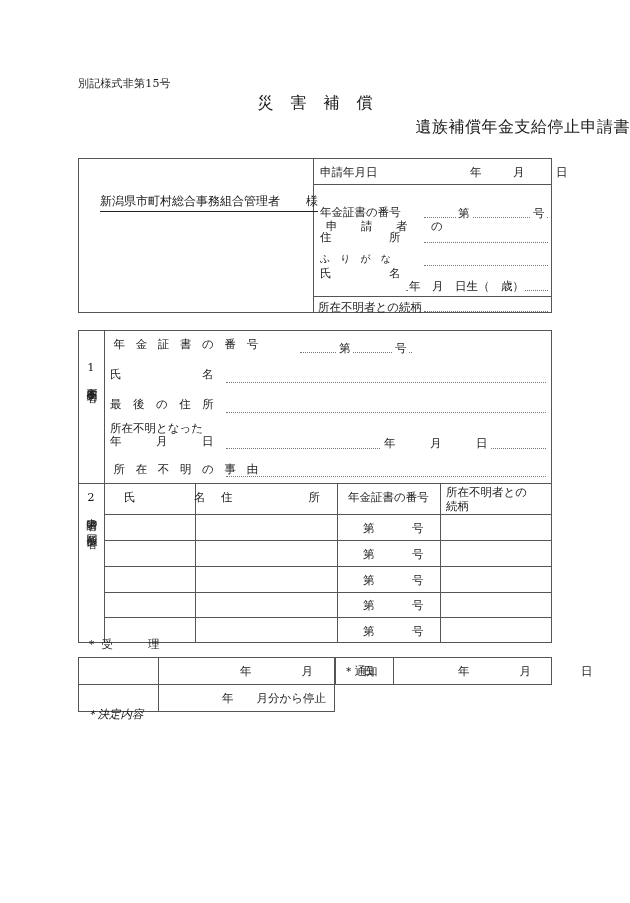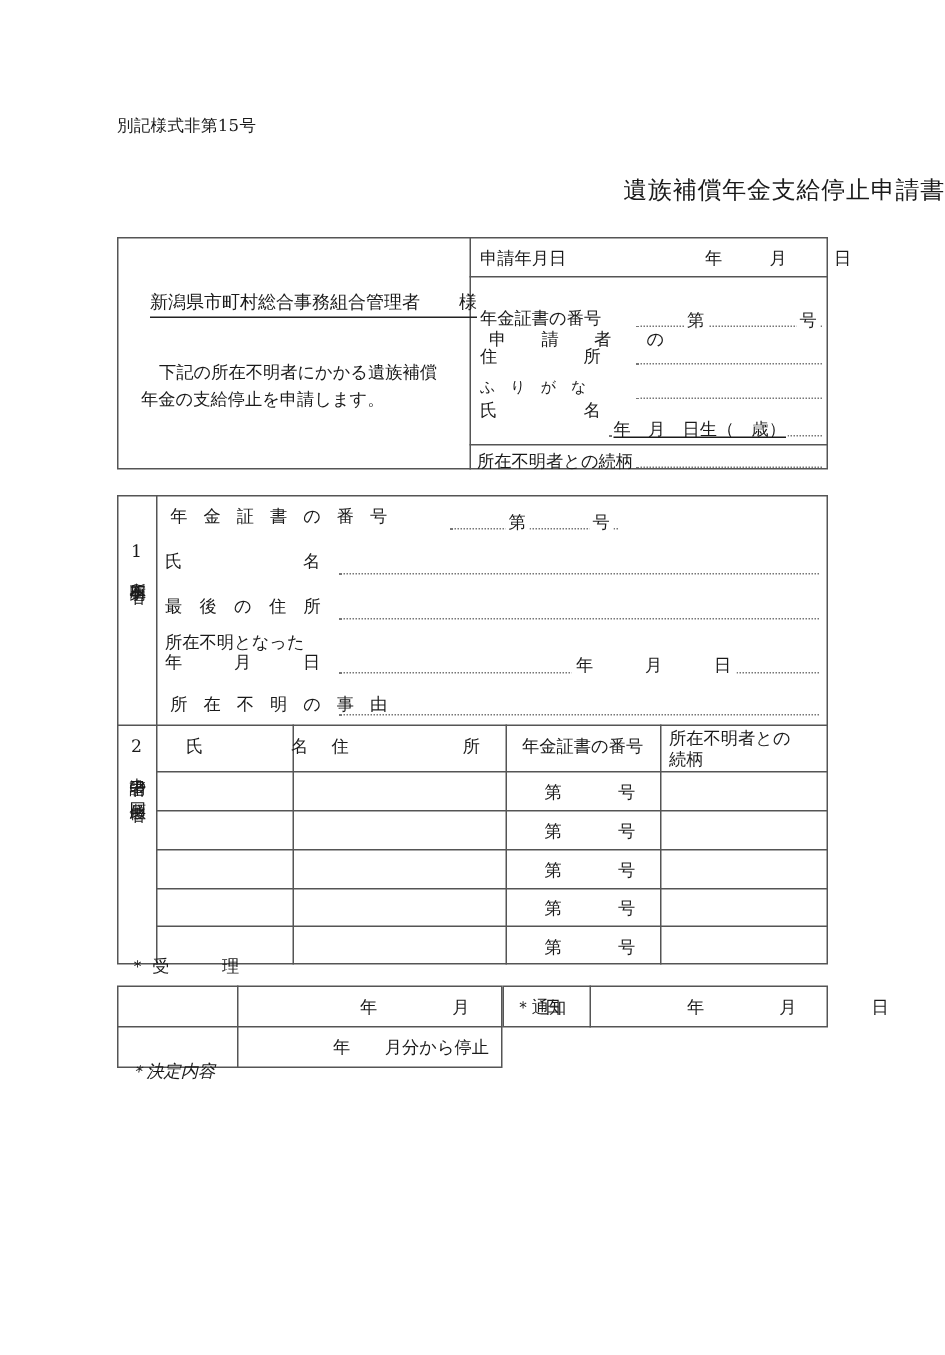--- a/index.html
+++ b/index.html
@@ -151,52 +151,52 @@
   }
   .wide4 { letter-spacing: 6px;  text-indent: 6px; }
   .wide5 { letter-spacing: 3.5px; text-indent: 3.5px; }
 </style>
 </head>
 <body>
 
 <div class="page">
 
   <div class="form-code">別記様式非第15号</div>
+  <div class="title-main">災害補償</div>
   <div class="title-sub">遺族補償年金支給停止申請書</div>
 
   <div class="frame" style="left:78px; top:158px; width:474px; height:155px;"></div>
 
   <div class="vline" style="left:313px; top:158px; height:155px;"></div>
 
   <div class="hline" style="left:313px; top:184px; width:239px;"></div>
 
   <div class="hline" style="left:313px; top:296px; width:239px;"></div>
 
   <div class="addressee">
     <span>新潟県市町村総合事務組合管理者</span><span class="sama">様</span>
   </div>
-  <div class="statement">下記の所在不明者にかかる遺族補償年金の支給停止を申請します。</div>
 
   <div class="cell-text" style="left:320px; top:165px;">申請年月日</div>
   <div class="cell-text" style="left:470px; top:165px; letter-spacing:10px;">年　月　日</div>
 
   <div class="cell-text wide4" style="left:320px; top:190px;margin-top:29px;">申　請　者　の</div>
   <div class="cell-text" style="left:320px; top:205px;">年金証書の番号</div>
   <div class="dotted" style="left:424px; top:217px; width:124px;"></div>
   <div class="cell-text" style="left:456px; top:206px; background:#fff; padding:0 2px;">第</div>
   <div class="cell-text" style="left:531px; top:206px; background:#fff; padding:0 2px;">号</div>
 
   <div class="cell-text" style="left:320px; top:230px;">住　　　　　所</div>
   <div class="dotted" style="left:424px; top:242px; width:124px;"></div>
 
   <div class="cell-text" style="left:320px; top:253px; font-size:10px;">ふ　り　が　な</div>
   <div class="cell-text" style="left:320px; top:266px;">氏　　　　　名</div>
   <div class="dotted" style="left:424px; top:265px; width:124px;"></div>
   <div class="dotted" style="left:406px; top:290px; width:142px;"></div>
-  <div class="cell-text" style="left:408px; top:279px; background:#fff; padding:0 1px;text-decoration:underline;">年　月　日生（　歳）</div>
+  <div class="cell-text" style="left:408px; top:279px; background:#fff; padding:0 1px;">年　月　日生（　歳）</div>
 
   <div class="cell-text" style="left:318px; top:300px;">所在不明者との続柄</div>
   <div class="dotted" style="left:424px; top:311px; width:124px;"></div>
 
   <div class="frame" style="left:78px; top:330px; width:474px; height:313px;"></div>
 
   <div class="vline" style="left:104px; top:330px; height:313px;"></div>
 
   <div class="hline" style="left:78px; top:483px; width:474px;"></div>
 

